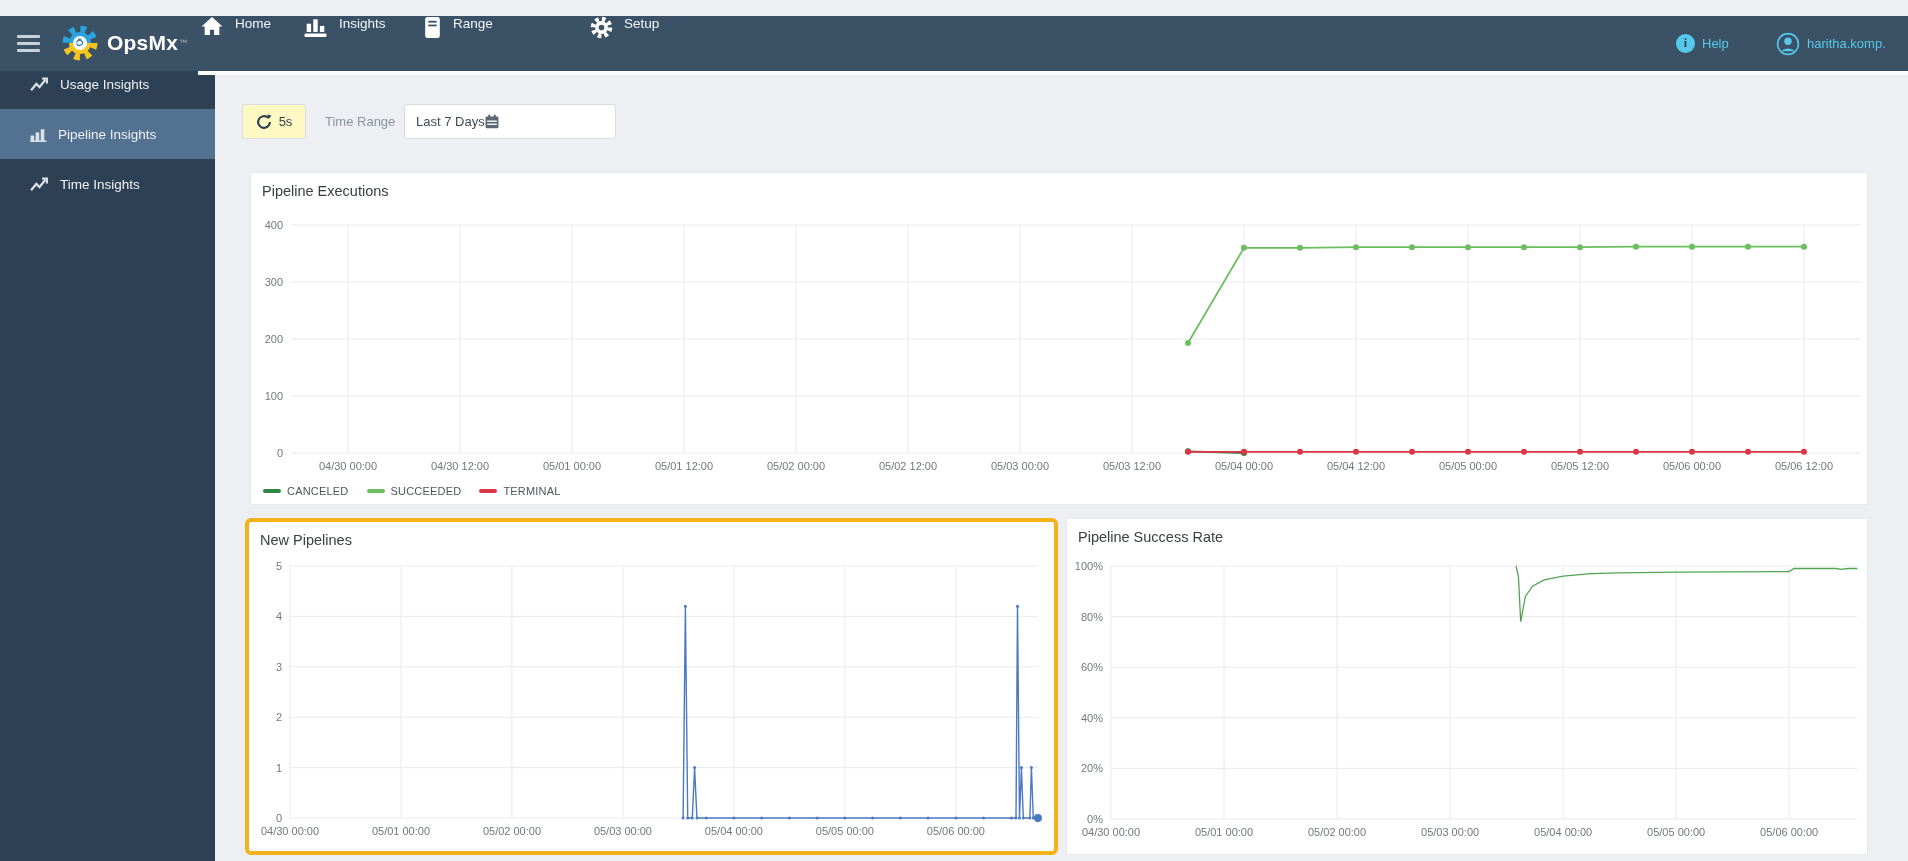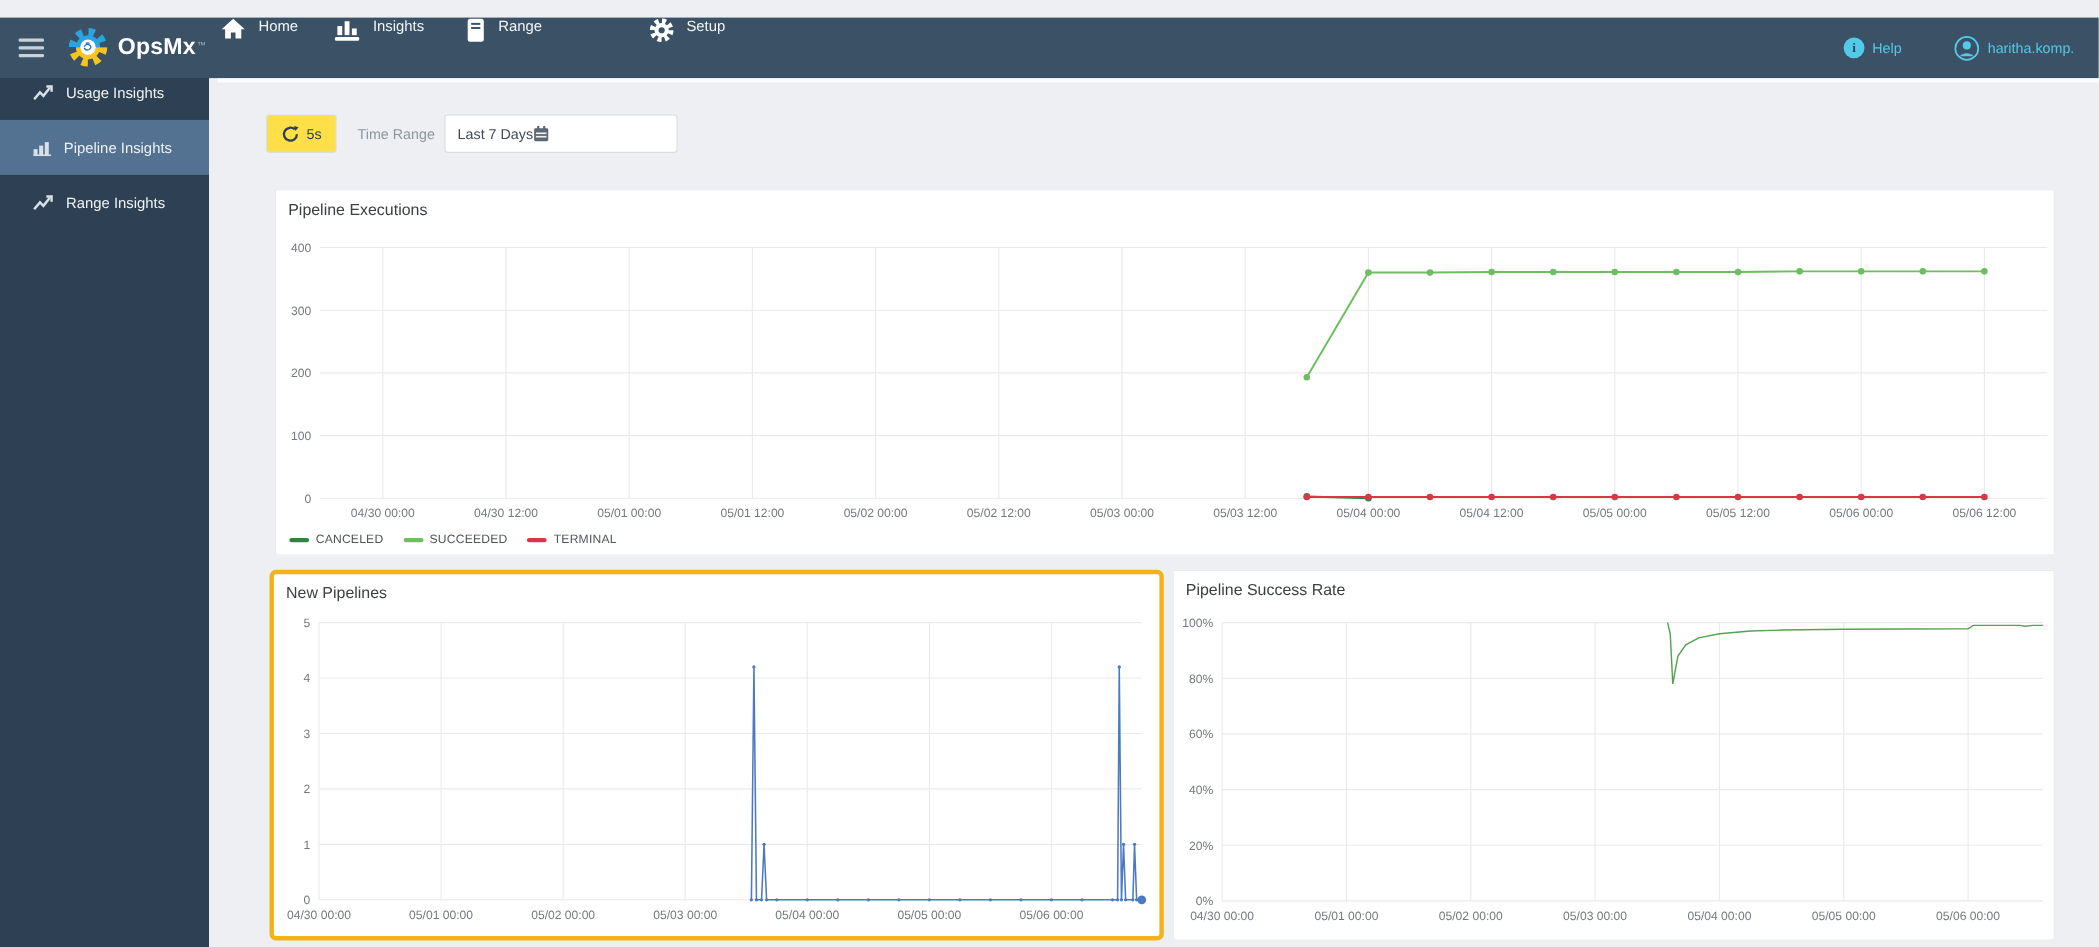--- a/index.html
+++ b/index.html
@@ -15,29 +15,29 @@
   .brand sup{font-size:8px;opacity:.55;margin-left:1px}
   .nav-item{position:absolute;top:0;height:55px;display:flex;align-items:flex-start;gap:11px;color:#f2f6f9;font-size:13.5px;cursor:pointer}
   .nav-home{left:200px}.nav-insights{left:303px}.nav-audit{left:423px}.nav-setup{left:590px}
   .nav-right-link{position:absolute;top:0;height:55px;display:flex;align-items:center;gap:7px;color:var(--accent,#55c9e9);font-size:13px;cursor:pointer}
   .help-link{left:1676px}
   .user-link{left:1776px;max-width:130px;white-space:nowrap;overflow:hidden}
   .info-i{width:19px;height:19px;border-radius:50%;background:var(--accent,#55c9e9);color:#27445a;display:flex;align-items:center;justify-content:center;font-weight:bold;font-size:12px;font-family:"Liberation Serif",serif}
   .info-i::before{content:"i"}
 
   
-  .sidebar{position:absolute;left:0;top:55px;width:190px;height:806px;background:var(--sidebar-bg,#2e4154);padding-top:4px}
+  .sidebar{position:absolute;left:0;top:55px;width:215px;height:806px;background:var(--sidebar-bg,#2e4154);padding-top:4px}
   .side-item{height:50px;display:flex;align-items:center;gap:11px;padding-left:30px;color:#eef2f6;font-size:13.5px;cursor:pointer}
   .side-item.active{background:var(--sidebar-active,#537190)}
 
   
   .main{position:absolute;left:198px;top:55px;width:1710px;height:806px}
   .topstrip{position:absolute;left:0;top:0;width:100%;height:20px;background:#fcfcfd}
 
-  .refresh-btn{position:absolute;left:44px;top:49px;width:64px;height:35px;background:#fde047;border:1px solid #d9dde2;border-radius:3px;display:flex;align-items:center;justify-content:center;gap:7px;color:#2c3e50;font-size:13px;cursor:pointer}
+  .refresh-btn{position:absolute;left:44px;top:49px;width:64px;height:35px;background:#fef9c3;border:1px solid #d9dde2;border-radius:3px;display:flex;align-items:center;justify-content:center;gap:7px;color:#2c3e50;font-size:13px;cursor:pointer}
   .tr-label{position:absolute;left:127px;top:49px;height:35px;display:flex;align-items:center;color:#8d959c;font-size:13px}
   .dropdown{position:absolute;left:206px;top:49px;width:212px;height:35px;background:#fff;border:1px solid #d9dde2;border-radius:3px;display:flex;align-items:center;justify-content:flex-start;padding:0 11px;color:#3f4a54;font-size:13px;cursor:pointer}
 
   .card{position:absolute;background:#fff;border:1px solid #e7eaed}
   .card h3{font-size:14.5px;font-weight:normal;color:#3c4043;position:absolute;left:11px;top:10px}
   .card-1{left:52px;top:117px;width:1618px;height:333px}
   .card-2{left:47px;top:463px;width:813px;height:337px;border:4px solid var(--highlight,#f2b218);border-radius:6px}
   .card-3{left:868px;top:463px;width:802px;height:337px}
   .card svg.plot{position:absolute;left:0;top:0}
 
@@ -145,21 +145,21 @@
       <rect x="10.1" y="2" width="3.4" height="12" fill="#d9e0e7"></rect>
       <rect x="0.5" y="12.6" width="15" height="1.4" fill="#d9e0e7"></rect>
     </svg>
     <span>Pipeline Insights</span>
   </div>
   <div class="side-item">
     <svg width="19" height="15" viewBox="0 0 18 14">
       <path d="M1 12.5 L6 6.5 L9 9.5 L14.5 2.5" fill="none" stroke="#d9e0e7" stroke-width="2.1"></path>
       <path d="M11.5 1.5 h4.5 v4.5" fill="none" stroke="#d9e0e7" stroke-width="2.1"></path>
     </svg>
-    <span>Range Insights</span>
+    <span>Time Insights</span>
   </div>
 </aside>
 
 <main class="main">
   <div class="topstrip"></div>
 
   <button class="refresh-btn">
     <svg width="16" height="16" viewBox="0 0 16 16">
       <path d="M13.9 8 a5.9 5.9 0 1 1 -1.9 -4.35" fill="none" stroke="#2c3e50" stroke-width="2.1"></path>
       <path d="M11.2 0.6 L15.4 1.6 L12.6 5.2 Z" fill="#2c3e50"></path>

